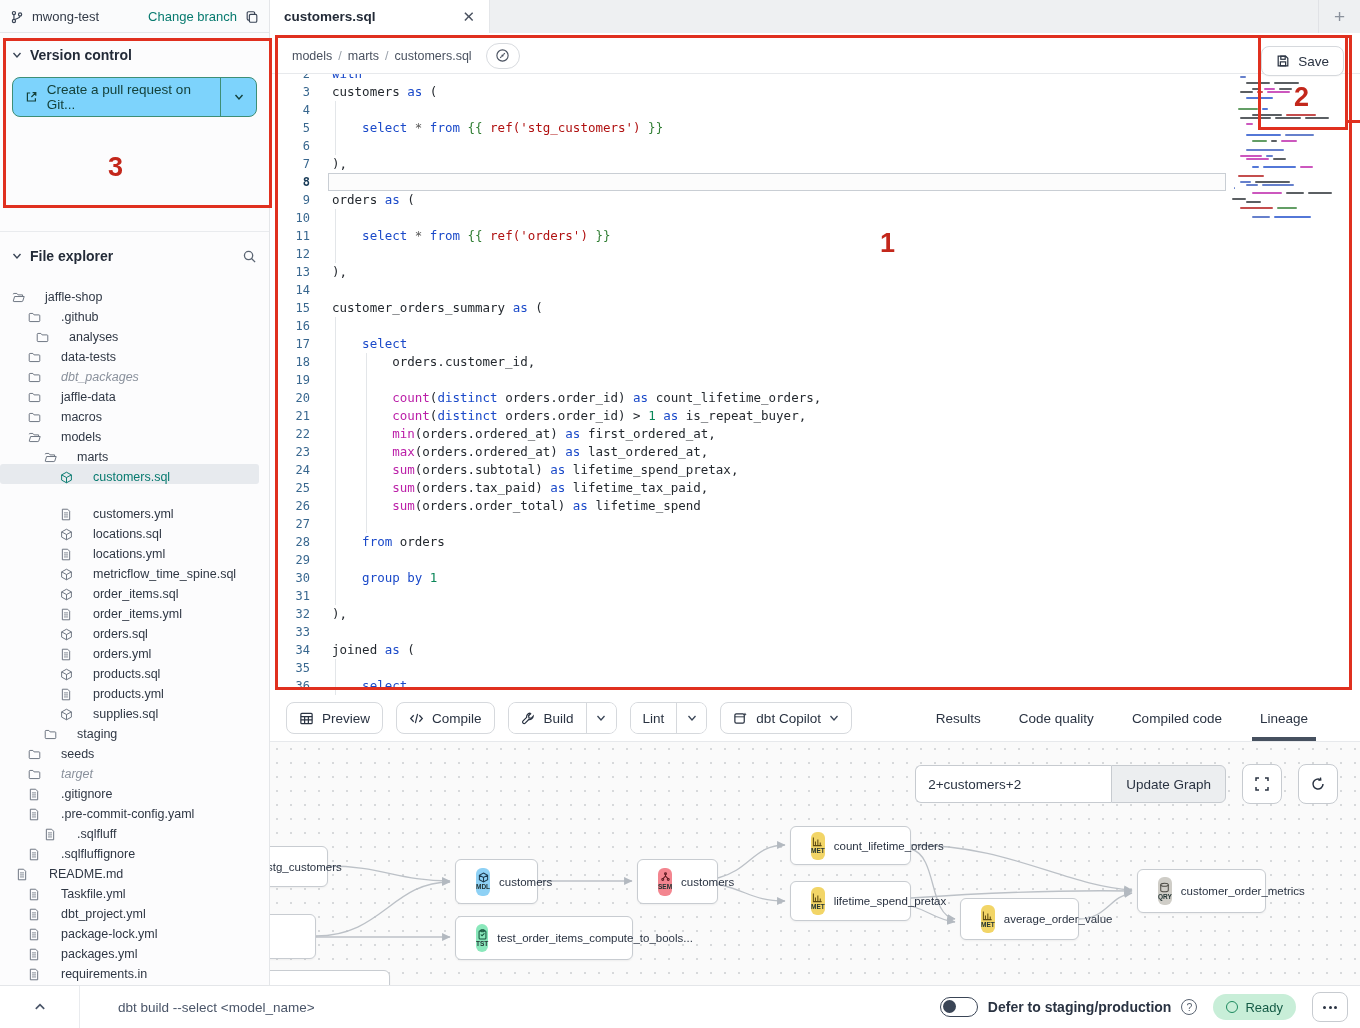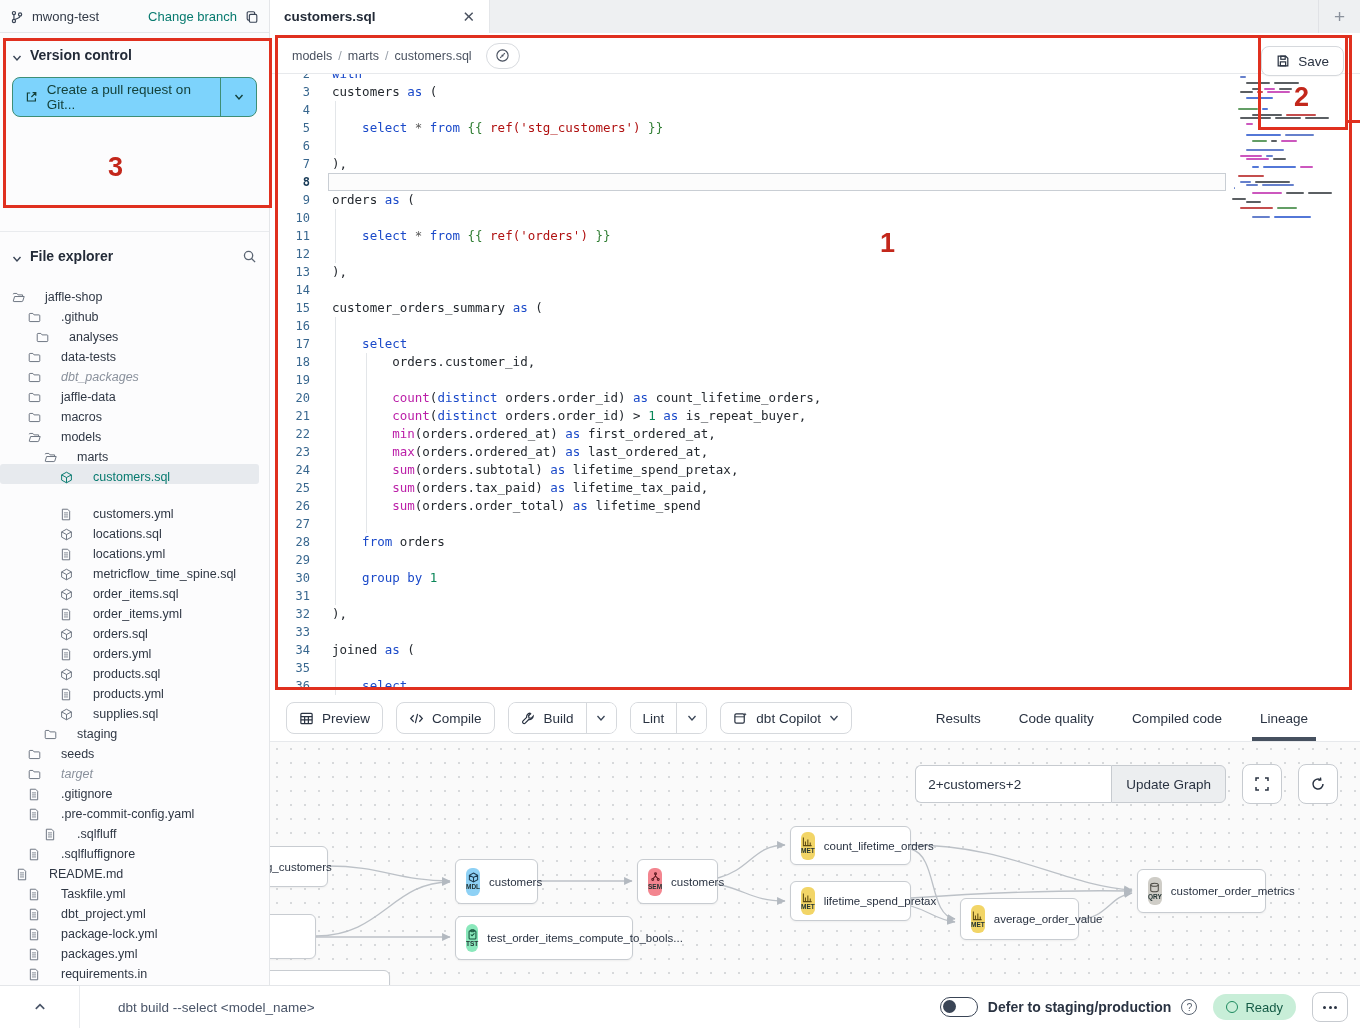--- a/index.html
+++ b/index.html
@@ -12,21 +12,21 @@
   #branch-name { font-size:13px; color:#323a47; flex:1 1 auto; white-space:nowrap; overflow:hidden; }
   #change-branch { font-size:13px; color:#077a6f; cursor:pointer; white-space:nowrap; }
   #tabstrip { position:absolute; left:270px; top:0; width:1090px; height:33px; background:#eef0f2; }
   #tab-active { position:absolute; left:0; top:0; width:220px; height:33px; background:#fff; border-right:1px solid #e4e6e9; display:flex; align-items:center; padding:0 14px; }
   #tab-active .tab-label { font-size:13.5px; font-weight:700; color:#232b38; flex:1; }
   .close-x { font-size:15px; color:#4a5260; cursor:pointer; line-height:1; }
   #new-tab { position:absolute; right:0; top:0; width:42px; height:33px; border-left:1px solid #e0e2e6; display:flex; align-items:center; justify-content:center; color:#8a919c; font-size:19px; cursor:pointer; background:#eef0f2;}
 
   
   #sidebar { position:absolute; left:0; top:33px; width:270px; height:952px; background:#fcfcfd; border-right:1px solid #e4e6e9; }
-  .side-header { display:flex; align-items:flex-end; gap:8px; padding:14px 12px 10px 12px; }
+  .side-header { display:flex; align-items:center; gap:8px; padding:14px 12px 10px 12px; }
   .side-header .hdr-label { font-size:14px; font-weight:700; color:#232b38; flex:1; }
   .chev { width:10px; height:10px; }
   #vc-section { border-bottom:1px solid #e9ebee; padding-bottom:110px; }
   #pr-button { margin:4px 12px; height:40px; display:flex; border:1px solid #3e8e75; border-radius:8px; overflow:hidden; background:#7dd3fc; cursor:pointer; width:calc(100% - 24px); }
   #pr-main { flex:1; display:flex; align-items:center; gap:9px; padding:0 12px; font-size:13.5px; color:#14413a; }
   #pr-caret { width:36px; border-left:1px solid #3e8e75; display:flex; align-items:center; justify-content:center; }
 
   #file-tree { padding:10px 0 0 0; height:718px; overflow:hidden; }
   .tree-row { display:flex; align-items:flex-end; height:20px; font-size:12.5px; color:#2f3744; gap:20px; cursor:pointer; padding-right:6px; }
   .tree-row .ticon { width:13px; height:13px; flex:0 0 13px; display:flex; align-items:center; }
@@ -71,21 +71,21 @@
   #lineage { position:absolute; left:270px; top:741px; width:1090px; height:244px; overflow:hidden; border-top:1px solid #e7e9ec;
     background-color:#fafafa;
     background-image:radial-gradient(#d7d9db 1px, transparent 1px);
     background-size:14px 14px; }
   #lineage-controls { position:absolute; right:22px; top:22px; display:flex; align-items:center; gap:16px; }
   #graph-search { width:196px; height:38px; border:1px solid #c7cbd0; border-right:none; border-radius:6px 0 0 6px; background:#fff; font-size:13.5px; color:#2a3342; padding:0 12px; font-family:"Liberation Sans",sans-serif; }
   #search-wrap { display:flex; }
   #update-graph { height:38px; border:1px solid #c7cbd0; border-radius:0 6px 6px 0; background:#eceef0; font-size:13.5px; color:#2a3342; padding:0 14px; cursor:pointer; font-family:"Liberation Sans",sans-serif;}
   .sq-btn { width:40px; height:40px; border:1px solid #c7cbd0; border-radius:8px; background:#fff; display:flex; align-items:center; justify-content:center; cursor:pointer; }
   #graph { position:absolute; left:0; top:0; width:1090px; height:244px; }
-  .lnode { position:absolute; background:#fff; border:1px solid #c8ccd1; border-radius:6px; box-shadow:0 1px 2px rgba(0,0,0,.05); display:flex; align-items:center; gap:9px; padding:0 10px; cursor:pointer; }
+  .lnode { position:absolute; background:#fff; border:1px solid #c8ccd1; border-radius:6px; box-shadow:0 1px 2px rgba(0,0,0,.05); display:flex; align-items:center; gap:9px; padding:0 20px; cursor:pointer; }
   .lnode .badge { width:28px; height:28px; border-radius:6px; display:flex; flex-direction:column; align-items:center; justify-content:center; font-size:6.5px; font-weight:700; line-height:1.1; color:#233; }
   .lnode .nlabel { font-size:11.5px; color:#2a3342; white-space:nowrap; }
 
   
   #statusbar { position:absolute; left:0; top:985px; width:1360px; height:43px; background:#fff; border-top:1px solid #e4e6e9; display:flex; align-items:center; }
   #collapse-cell { width:80px; height:43px; border-right:1px solid #e9ebee; display:flex; align-items:center; justify-content:center; }
   #cmd-text { font-size:13.5px; color:#4a5568; margin-left:38px; flex:1; }
   #defer-wrap { display:flex; align-items:center; gap:10px; margin-right:16px; }
   #toggle { width:38px; height:20px; border:1.5px solid #3a4556; border-radius:11px; position:relative; background:#fff; cursor:pointer; }
   #toggle .knob { position:absolute; left:2px; top:2px; width:13px; height:13px; border-radius:50%; background:#3a4556; }

